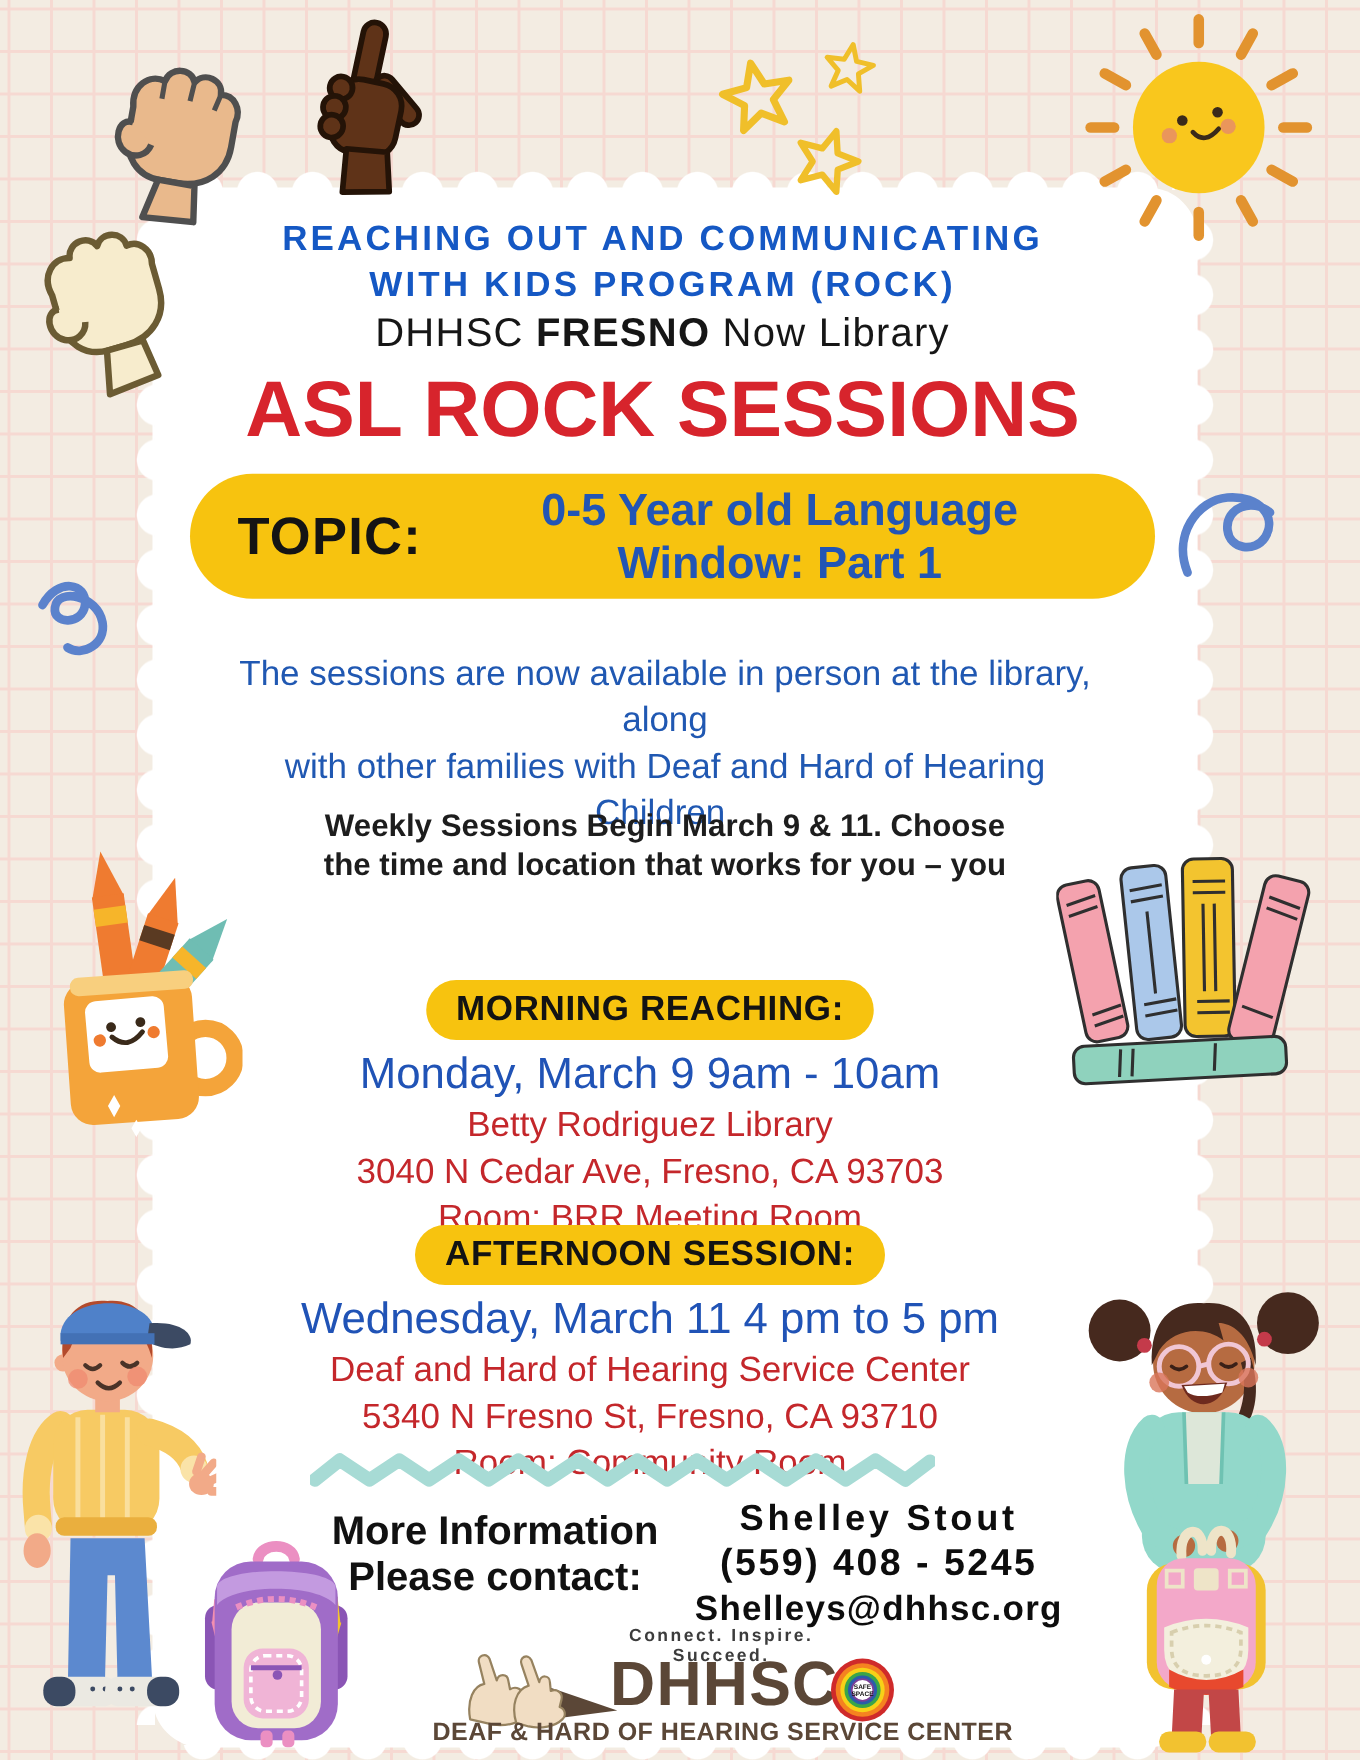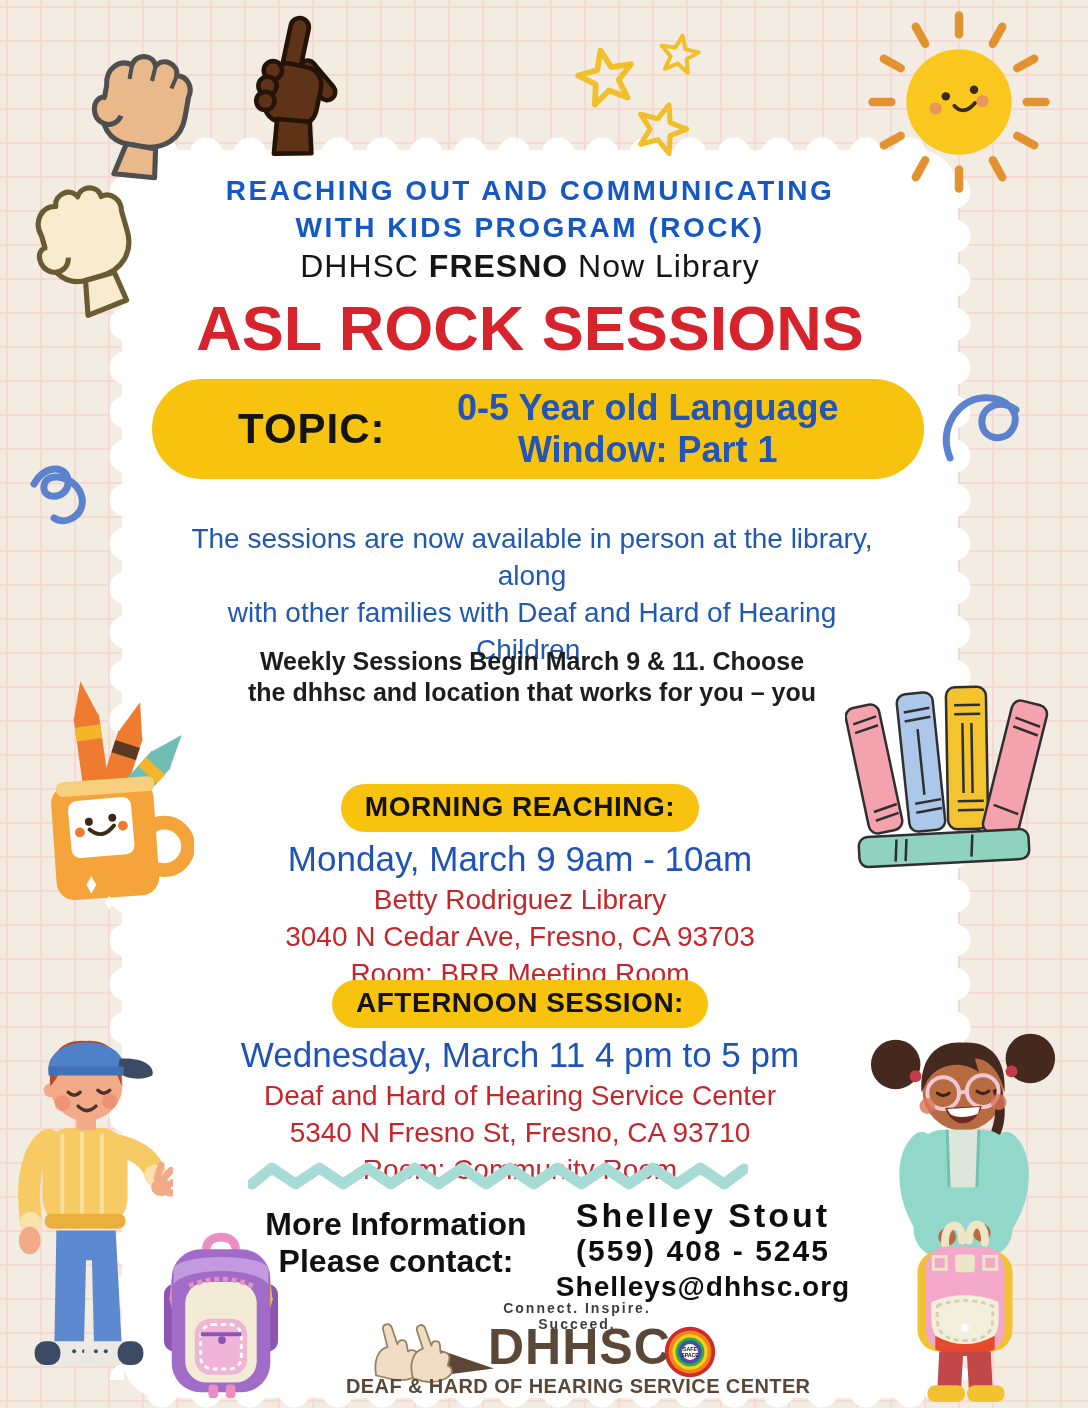--- a/index.html
+++ b/index.html
@@ -20,31 +20,31 @@
   .scallop.right{left:956px;top:170px;width:20px;height:1210px;
     background-image:radial-gradient(circle at -2px 22px,#fff 16px,rgba(255,255,255,0) 17px);background-size:44px 44px;}
   .abs{position:absolute;}
   .ctr{text-align:center;}
   
   .program-name{left:160px;top:172px;width:740px;color:#1558c4;font-weight:bold;font-size:28px;line-height:37px;letter-spacing:2.5px;}
   .provides{left:160px;top:248px;width:740px;color:#161616;font-size:32px;font-weight:400;letter-spacing:1px;}
   .provides b{font-weight:800;}
   .main-title{left:140px;top:292px;width:780px;color:#d7242c;font-size:63px;font-weight:800;letter-spacing:0px;}
   .topic-pill{left:152px;top:379px;width:772px;height:100px;background:#f7c30f;border-radius:50px;display:flex;align-items:center;}
-  .topic-label{font-size:42px;font-weight:800;color:#141414;padding-left:38px;letter-spacing:1px;margin-left:48px;}
+  .topic-label{font-size:42px;font-weight:800;color:#141414;padding-left:38px;letter-spacing:1px;}
   .topic-value{flex:1;text-align:center;color:#2255b5;font-weight:800;font-size:36px;line-height:42px;padding-right:14px;}
   .intro{left:170px;top:520px;width:724px;color:#2058b2;font-size:28px;line-height:37px;}
   .note{left:196px;top:646px;width:672px;color:#1d1d1d;font-size:25px;line-height:31px;font-weight:800;}
   .session{left:160px;width:720px;}
   .session-pill{display:inline-block;background:#f7c30f;border-radius:25px;padding:7px 24px 9px;font-size:28px;font-weight:800;color:#131313;letter-spacing:.5px;}
   .session-date{margin-top:7px;font-size:35px;font-weight:400;color:#2053b6;}
   .session-red{font-size:28px;line-height:33px;color:#c4272b;margin-top:4px;}
   .contact-label{left:258px;top:1206px;width:276px;color:#111;font-size:32px;line-height:37px;font-weight:800;}
   .contact-info{left:528px;top:1198px;width:350px;color:#0d0d0d;font-weight:800;}
-  .contact-name{font-size:34px;letter-spacing:3px;line-height:35px;}
+  .contact-name{font-size:29px;letter-spacing:3px;line-height:35px;}
   .contact-phone{font-size:30px;letter-spacing:2px;line-height:36px;}
   .contact-email{font-size:28px;letter-spacing:1px;line-height:35px;}
   
   .logo-row{left:330px;top:1294px;width:420px;height:104px;}
   .logo-hands{position:absolute;left:6px;bottom:14px;}
   .logo-tagline{position:absolute;left:152px;top:6px;width:190px;color:#3c3c3c;font-size:14px;font-weight:bold;letter-spacing:2px;}
   .logo-acronym{position:absolute;left:158px;top:24px;color:#5b4737;font-size:50px;font-weight:800;letter-spacing:1px;}
   .logo-fullname{position:absolute;left:16px;bottom:0;width:300px;color:#5b4737;font-size:20px;font-weight:bold;letter-spacing:.4px;white-space:nowrap;}
   .badge{left:662px;top:1324px;}
 </style>
@@ -144,21 +144,21 @@
     </span>
   </div>
 
   <div class="abs ctr intro">
     <div>The sessions are now available in person at the library, along</div>
     <div>with other families with Deaf and Hard of Hearing Children.</div>
   </div>
 
   <div class="abs ctr note">
     <div>Weekly Sessions Begin March 9 &amp; 11. Choose</div>
-    <div>the dhhsc and location that works for you – you</div>
+    <div>the time and location that works for you – you</div>
   </div>
 
   <div class="abs ctr session" style="top:784px">
     <span class="session-pill">MORNING REACHING:</span>
     <div class="session-date">Monday, March 9 9am - 10am</div>
     <div class="session-red">Betty Rodriguez Library</div>
     <div class="session-red">3040 N Cedar Ave, Fresno, CA 93703</div>
     <div class="session-red">Room: BRR Meeting Room</div>
   </div>
 

